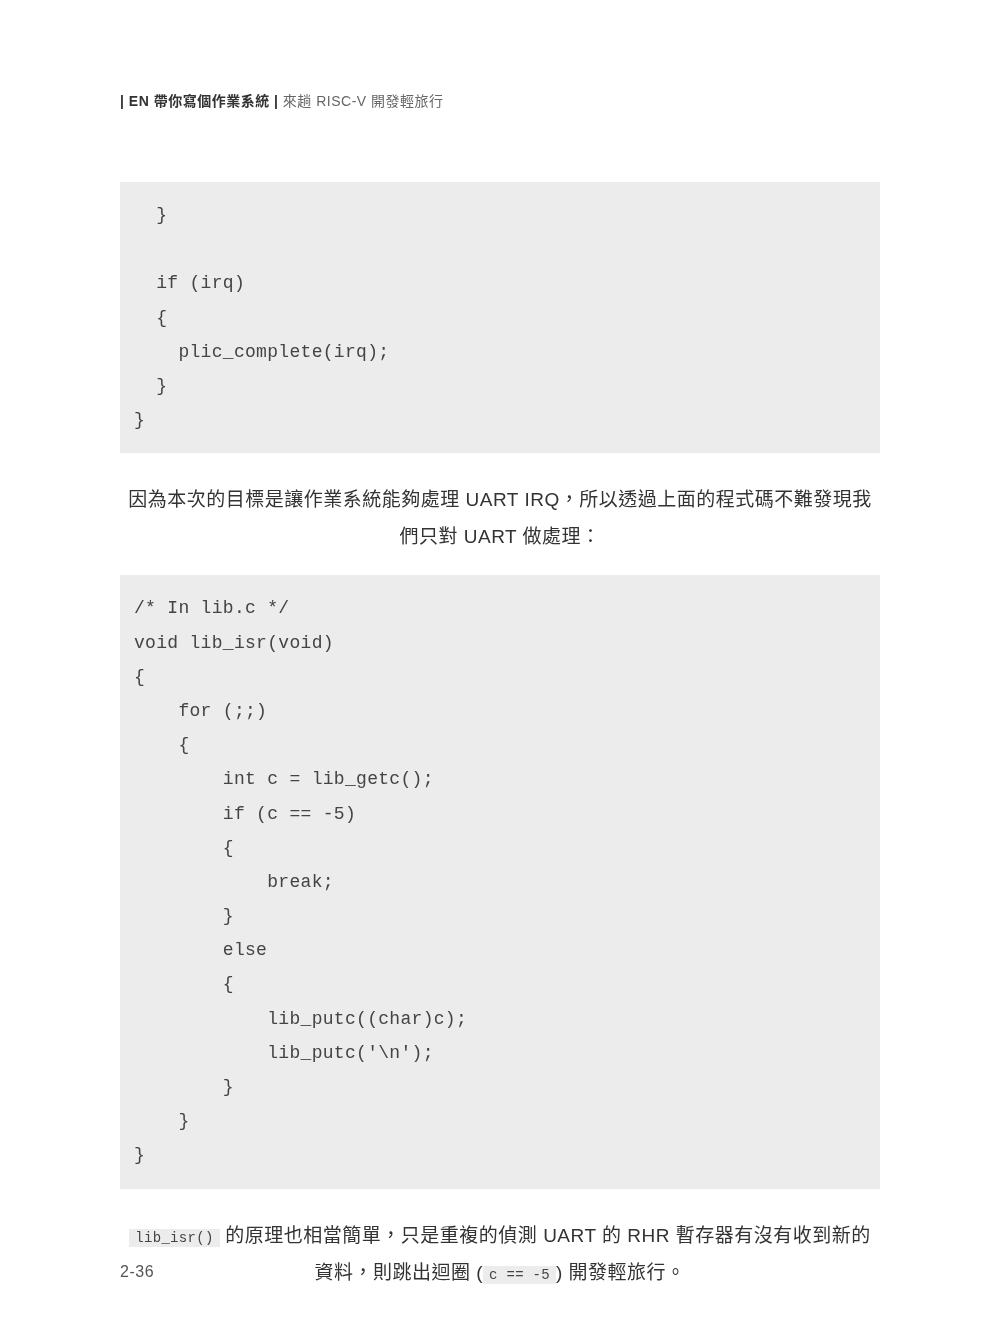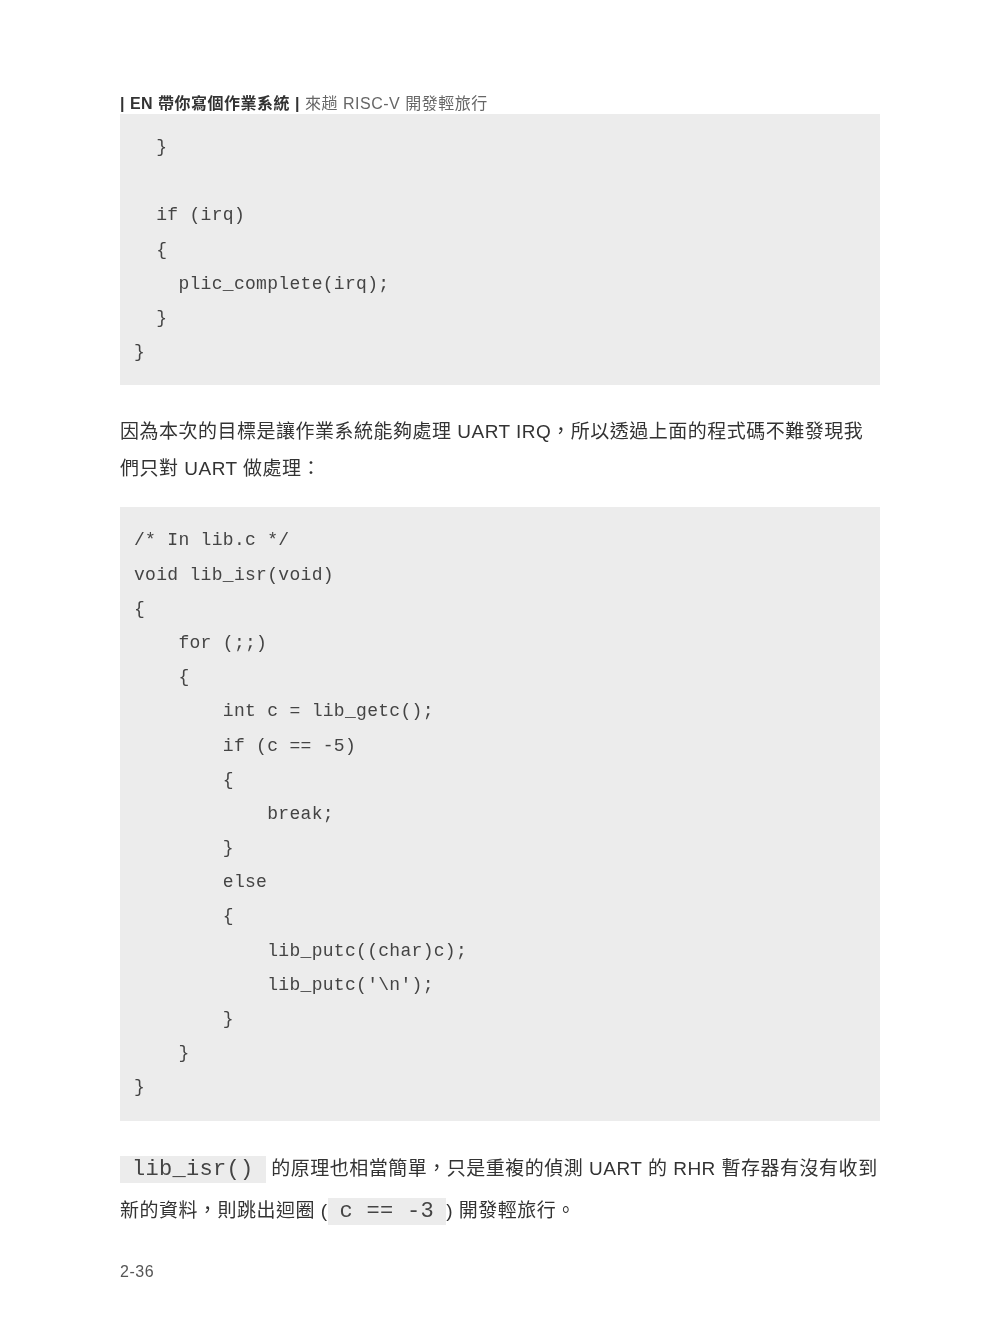--- a/index.html
+++ b/index.html
@@ -4,22 +4,23 @@
   <style>
     * { box-sizing: border-box; margin: 0; padding: 0; }
     html, body { width: 1000px; height: 1341px; background: #ffffff; }
     body {
       font-family: "Helvetica Neue", Arial, "Noto Sans CJK TC", "Microsoft JhengHei", sans-serif;
       color: #333333;
       padding: 90px 120px 60px 120px;
       position: relative;
     }
     .header {
-      font-size: 16px;
+      font-size: 14px;
       color: #555555;
+      margin-bottom: 72px;
       letter-spacing: 0.5px;
     }
     .header .bar {
       font-weight: 700;
       color: #333;
     }
     .header .bold {
       font-weight: 700;
       color: #333;
     }
@@ -37,26 +38,27 @@
       white-space: pre;
       margin-bottom: 28px;
       letter-spacing: 0.3px;
     }
     .body-text {
       font-size: 19px;
       line-height: 1.95;
       color: #333;
       margin-bottom: 20px;
       letter-spacing: 0.5px;
+      text-align: center;
     }
     .inline-code {
       background: #ececec;
       font-family: "Courier New", Courier, monospace;
-      font-size: 22px;
-      padding: 1px 12px;
+      font-size: 14px;
+      padding: 1px 6px;
       color: #444;
       letter-spacing: 0.3px;
     }
     .page-num {
       position: absolute;
       left: 120px;
       bottom: 60px;
       font-size: 16px;
       color: #555;
       letter-spacing: 0.5px;
@@ -94,16 +96,16 @@
         }
         else
         {
             lib_putc((char)c);
             lib_putc('\n');
         }
     }
 }</div>
 
 <div class="body-text">
-  <span class="inline-code">lib_isr()</span><span> 的原理也相當簡單，只是重複的偵測 UART 的 RHR 暫存器有沒有收到新的資料，則跳出迴圈 (</span><span class="inline-code">c == -3</span><span>) 開發輕旅行。</span>
+  <span class="inline-code">lib_isr()</span><span> 的原理也相當簡單，只是重複的偵測 UART 的 RHR 暫存器有沒有收到新的資料，則跳出迴圈 (</span><span class="inline-code">c == -5</span><span>) 開發輕旅行。</span>
 </div>
 
 <div class="page-num">2-36</div>
 
 </body></html>

